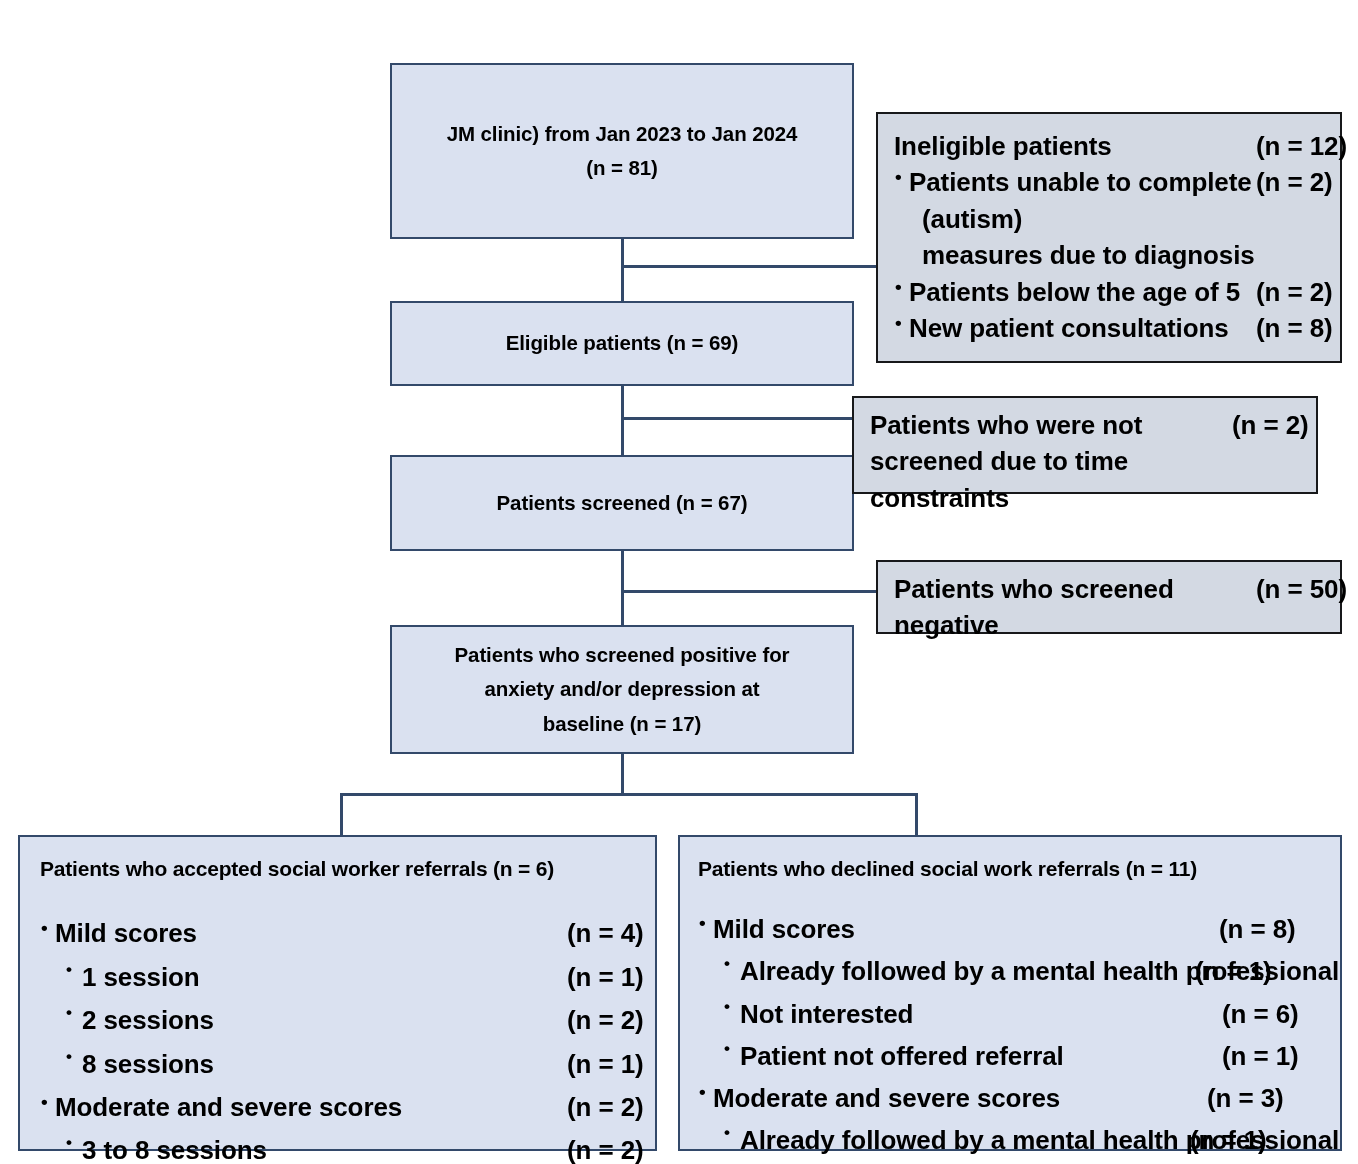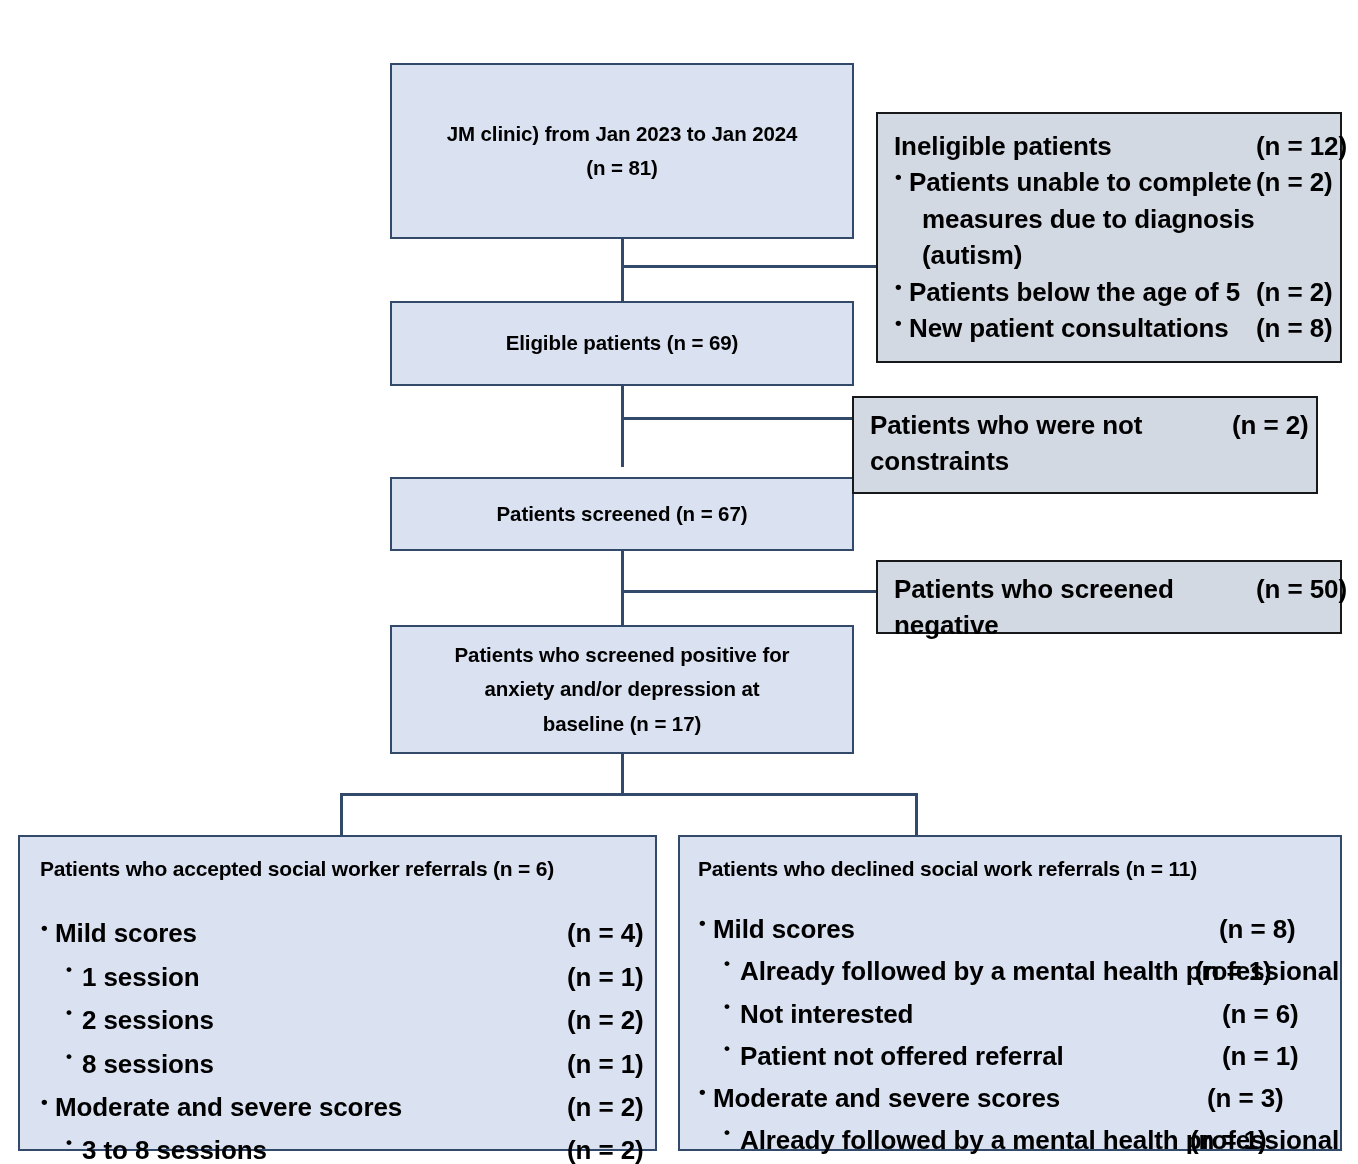--- a/index.html
+++ b/index.html
@@ -124,61 +124,64 @@
 
   <div class="box box-blue box-center" style="left:390px; top:63px; width:464px; height:176px;">
     <div class="ttl">JM clinic) from Jan 2023 to Jan 2024</div>
     <div class="ttl">(n = 81)</div>
   </div>
 
   <div class="box box-blue box-center" style="left:390px; top:301px; width:464px; height:85px;">
     <div class="ttl">Eligible patients (n = 69)</div>
   </div>
 
-  <div class="box box-blue box-center" style="left:390px; top:477px; width:464px; height:74px;">
+  <div class="box box-blue box-center" style="left:390px; top:455px; width:464px; height:96px;">
     <div class="ttl">Patients screened (n = 67)</div>
   </div>
 
   <div class="box box-blue box-center" style="left:390px; top:625px; width:464px; height:129px;">
     <div class="ttl">Patients who screened positive for</div>
     <div class="ttl">anxiety and/or depression at</div>
     <div class="ttl">baseline (n = 17)</div>
   </div>
 
   <div class="box box-grey side" style="left:876px; top:112px; width:466px; height:251px; padding-top:14px;">
     <div class="row">
       <span class="lbl">Ineligible patients</span>
       <span class="nval" style="left:362px;">(n = 12)</span>
     </div>
     <div class="row b1">
       <span class="lbl">Patients unable to complete</span>
       <span class="nval" style="left:362px;">(n = 2)</span>
     </div>
     <div class="row cont" style="padding-left:28px;">
+      <span class="lbl">(autism)</span>
+    </div>
+    <div class="row cont" style="padding-left:28px;">
       <span class="lbl">measures due to diagnosis</span>
-    </div>
-    <div class="row cont" style="padding-left:28px;">
-      <span class="lbl">(autism)</span>
     </div>
     <div class="row b1">
       <span class="lbl">Patients below the age of 5</span>
       <span class="nval" style="left:362px;">(n = 2)</span>
     </div>
     <div class="row b1">
       <span class="lbl">New patient consultations</span>
       <span class="nval" style="left:362px;">(n = 8)</span>
     </div>
   </div>
 
   <div class="box box-grey side" style="left:852px; top:396px; width:466px; height:98px; padding-top:9px;">
     <div class="row">
       <span class="lbl">Patients who were not</span>
       <span class="nval" style="left:362px;">(n = 2)</span>
     </div>
     <div class="row">
+      <span class="lbl">screened due to time</span>
+    </div>
+    <div class="row">
       <span class="lbl">constraints</span>
     </div>
   </div>
 
   <div class="box box-grey side" style="left:876px; top:560px; width:466px; height:74px; padding-top:9px;">
     <div class="row">
       <span class="lbl">Patients who screened</span>
       <span class="nval" style="left:362px;">(n = 50)</span>
     </div>
     <div class="row">

